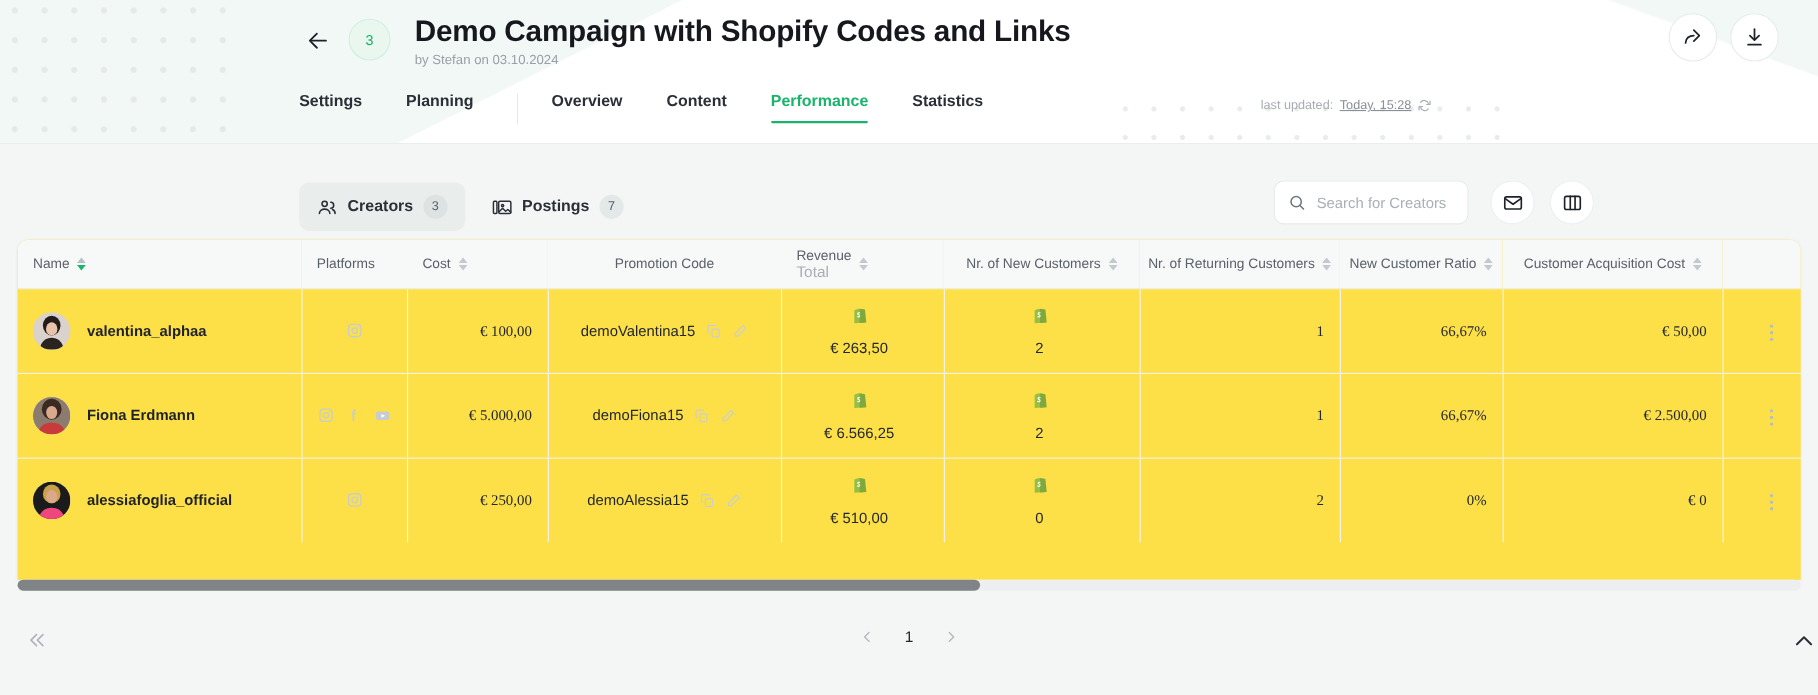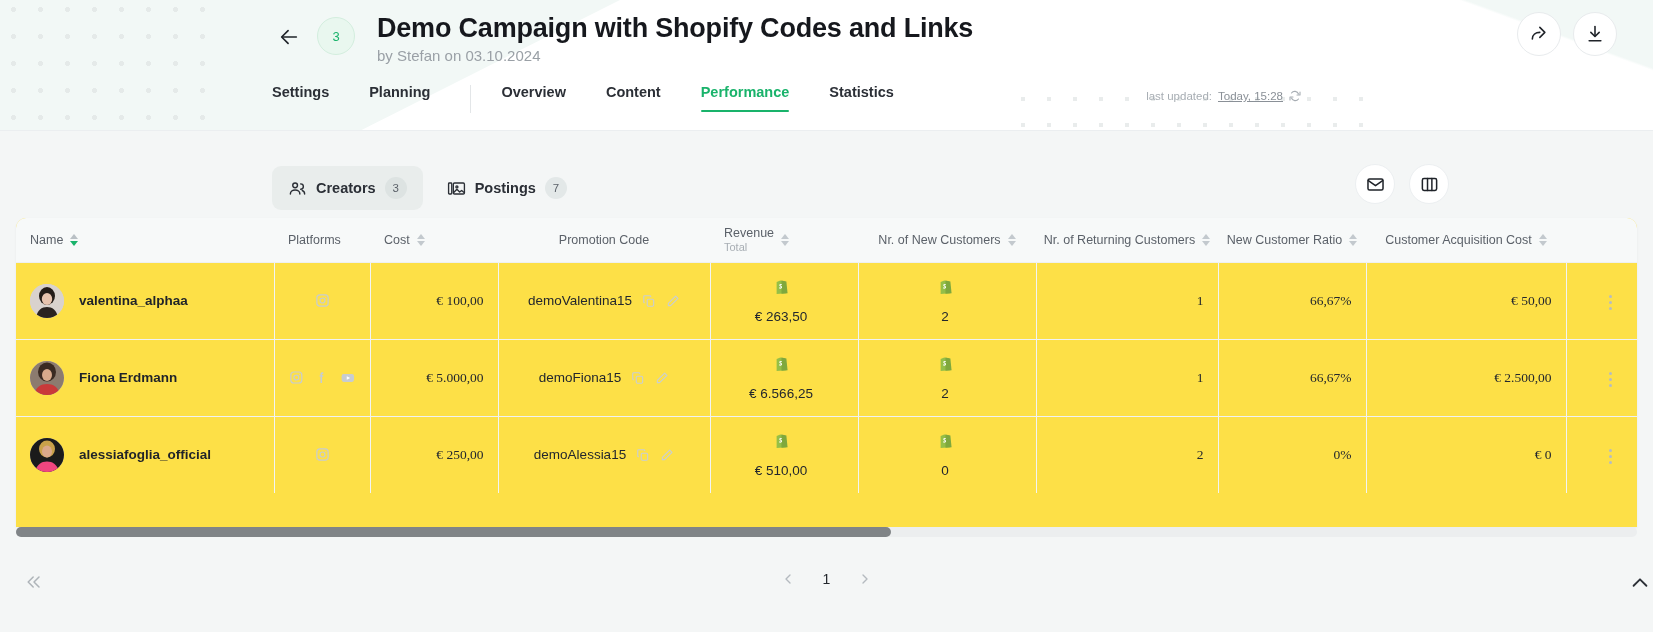--- a/index.html
+++ b/index.html
@@ -54,21 +54,21 @@
     width:38px; height:38px; border-radius:50%;
     background:#e9f7ef; border:1px solid #d3eede;
     display:flex; align-items:center; justify-content:center;
     font-size:13px; color:#19b36b; font-weight:400;
   }
   .title-wrap { position:absolute; left:377px; top:13px; }
   .page-title {
     font-size:27px; font-weight:bold; color:#16181d; letter-spacing:-0.2px;
     white-space:nowrap;
   }
-  .page-sub { font-size:15px; color:#9aa0a6; margin-top:3px; }
+  .page-sub { font-size:12px; color:#9aa0a6; margin-top:3px; }
 
   .hdr-actions { position:absolute; right:36px; top:12px; display:flex; gap:12px; }
   .circ-btn {
     width:44px; height:44px; border-radius:50%;
     background:#fff; border:1px solid #e8ebed;
     display:flex; align-items:center; justify-content:center; cursor:pointer;
     color:#1f2329;
   }
 
   
@@ -138,21 +138,21 @@
     overflow:hidden; height:309px;
   }
   .tbl { width:100%; border-collapse:collapse; table-layout:fixed; }
   .tbl thead th {
     background:#f7f9f9; height:44px; font-size:12.5px; color:#5b6169;
     font-weight:normal; text-align:left; padding:0 14px; white-space:nowrap;
     border-bottom:1px solid #eef1f2; vertical-align:middle;
   }
   .th-inner { display:flex; align-items:center; gap:7px; }
   .th-stack { display:flex; flex-direction:column; line-height:1.15; }
-  .th-stack .sub { font-size:11px; color:#a8aeb4; }
+  .th-stack .sub { font-size:14px; color:#a8aeb4; }
   th.name-th { font-weight:bold; color:#23272d; font-size:13px; padding-left:28px; }
 
   .sorter { display:inline-flex; flex-direction:column; gap:2px; flex:0 0 auto; }
   .sorter i {
     display:block; width:0; height:0;
     border-left:4.5px solid transparent; border-right:4.5px solid transparent;
   }
   .sorter i.up { border-bottom:5.5px solid #c3c9ce; }
   .sorter i.dn { border-top:5.5px solid #c3c9ce; }
   .sorter.active i.up { border-bottom-color:#b9c0c5; }
@@ -303,20 +303,27 @@
             <rect x="2" y="5" width="4" height="14" rx="1"></rect>
             <rect x="8" y="5" width="14" height="14" rx="1.5"></rect>
             <circle cx="12.5" cy="10" r="1.3"></circle>
             <path d="M8.5 17l4-4 3.5 3.5 2.5-2 3.5 3"></path>
           </svg>
           <span>Postings</span>
           <span class="badge">7</span>
         </div>
       </div>
 
+      <div class="search-box">
+        <svg width="16" height="16" viewBox="0 0 24 24" fill="none" stroke="#6f767d" stroke-width="2.1" stroke-linecap="round">
+          <circle cx="11" cy="11" r="7"></circle>
+            <line x1="16.2" y1="16.2" x2="21" y2="21"></line>
+        </svg>
+        <input type="text" placeholder="Search for Creators" style="">
+      </div>
 
       <div class="tool-btn mail">
         <svg width="19" height="19" viewBox="0 0 24 24" fill="none" stroke="currentColor" stroke-width="1.9" stroke-linecap="round" stroke-linejoin="round">
           <rect x="2.5" y="5" width="19" height="14" rx="2"></rect>
             <polyline points="3 7 12 13.5 21 7"></polyline>
         </svg>
       </div>
       <div class="tool-btn cols">
         <svg width="19" height="19" viewBox="0 0 24 24" fill="none" stroke="currentColor" stroke-width="1.9" stroke-linecap="round" stroke-linejoin="round">
           <rect x="3" y="4.5" width="18" height="15" rx="2"></rect>

